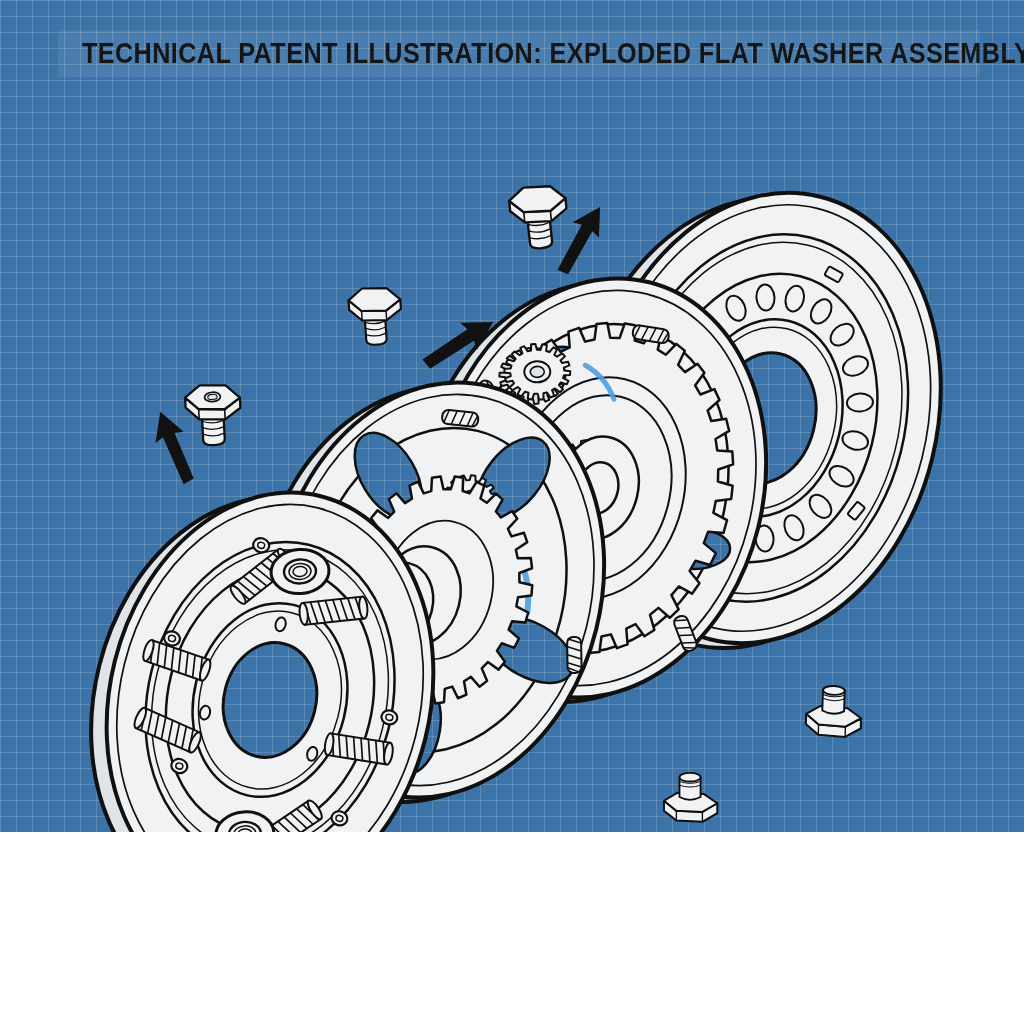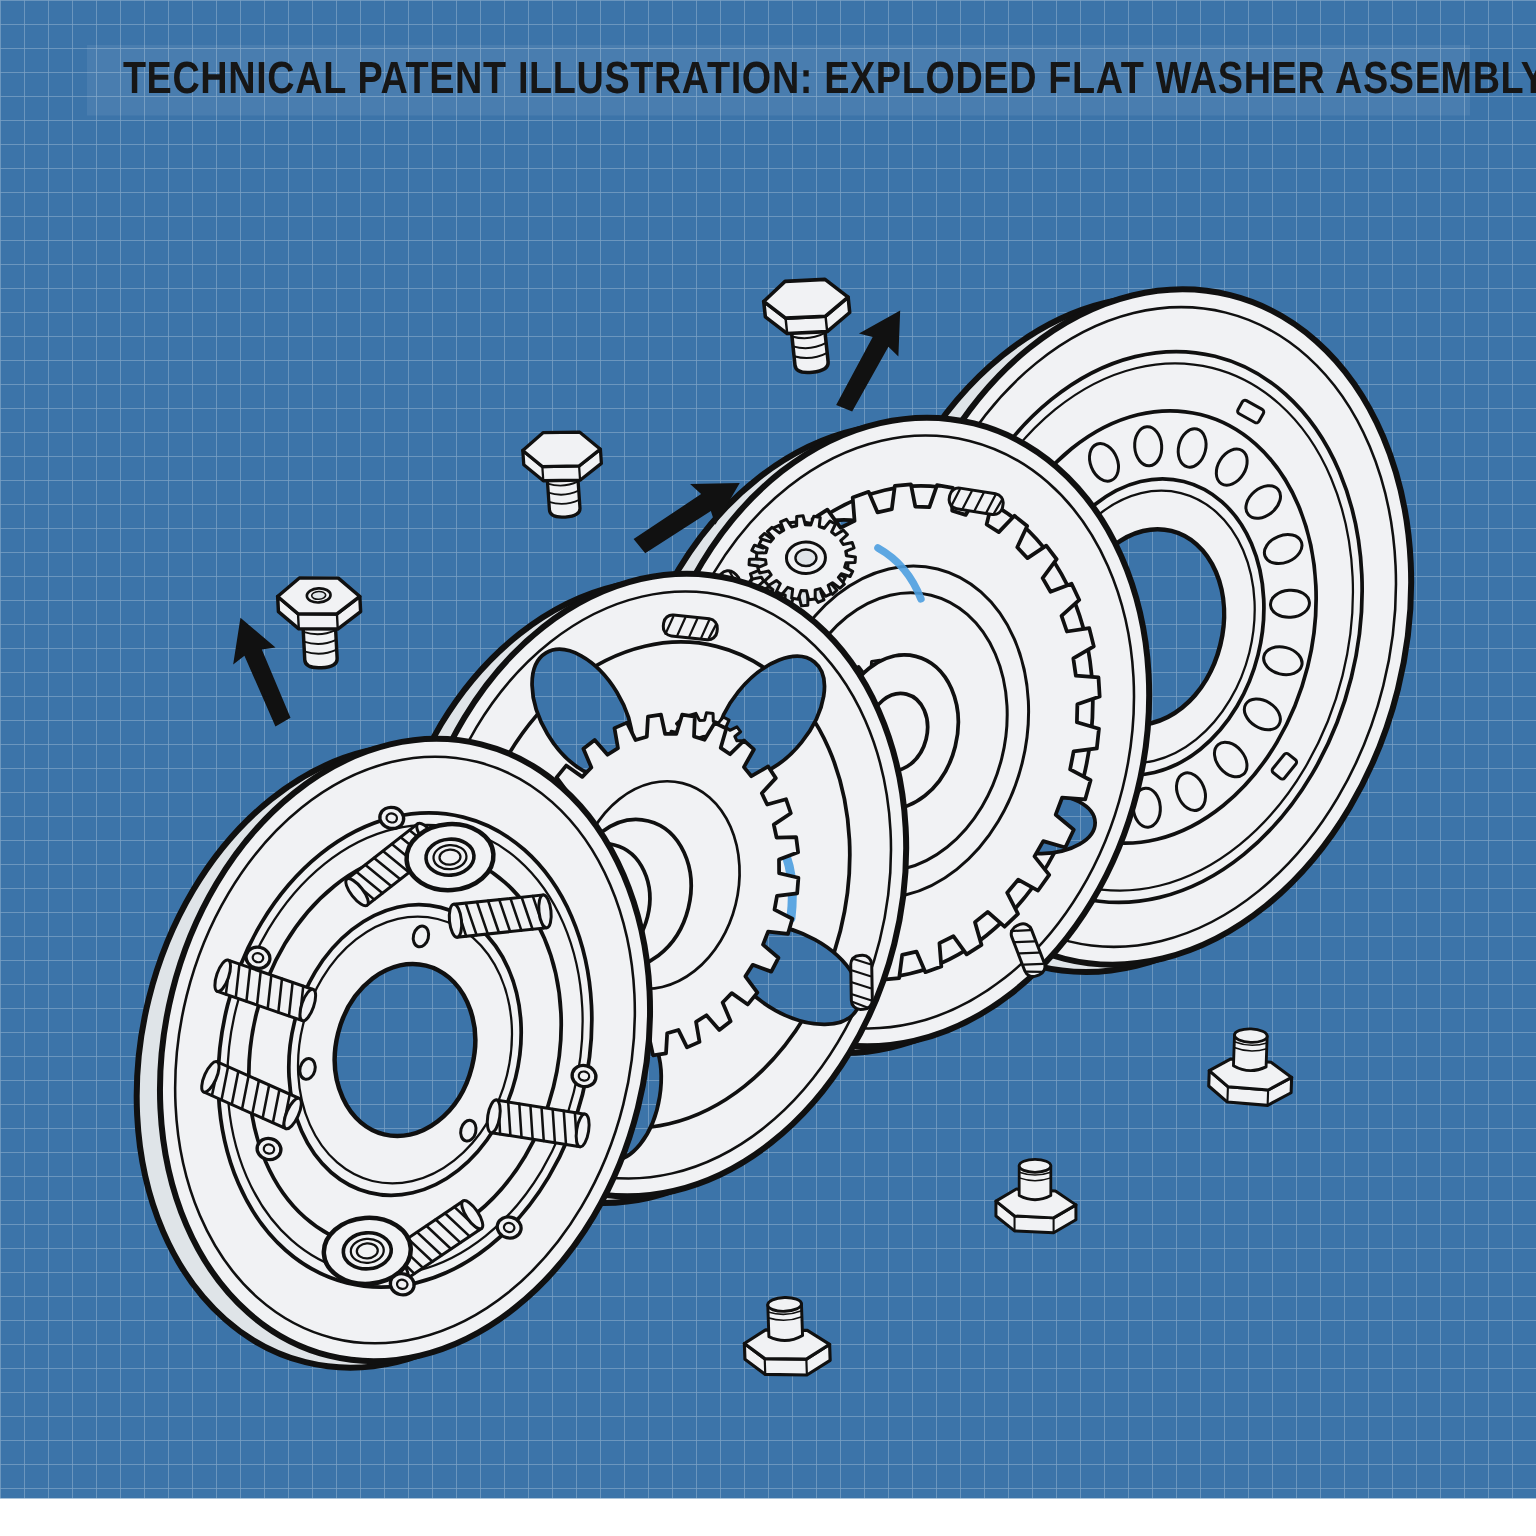--- a/index.html
+++ b/index.html
@@ -1,17 +1,17 @@
 <!DOCTYPE html>
 <html style="--background: #3c74a9; --grid-line: rgba(255,255,255,0.32); --line: #101010; --part-fill: #f1f2f4; --part-shade: #dfe4e8; --accent-blue: #4d9fe0; --arrow-color: #111111; --title-color: #161616; --title-band: rgba(255,255,255,0.07);"><head>
 <meta charset="utf-8">
 <style>
   html,body{margin:0;padding:0;}
   #stage{
-    position:relative;width:1024px;height:999px;overflow:hidden;
+    position:relative;width:1024px;height:832px;overflow:hidden;
     background:var(--background,#3c74a9);
     font-family:"Liberation Sans",sans-serif;
   }
   #illu{position:absolute;inset:0;display:block;}
   #illu *{stroke-linejoin:round;stroke-linecap:round;}
   .o{fill:var(--part-fill,#f1f2f4);stroke:var(--line,#101010);}
   .s{fill:var(--part-shade,#dfe4e8);stroke:var(--line,#101010);}
   .n{fill:none;stroke:var(--line,#101010);}
   .bgc{fill:var(--background,#3c74a9);stroke:none;}
   .acc{fill:none;stroke:var(--accent-blue,#4d9fe0);}

